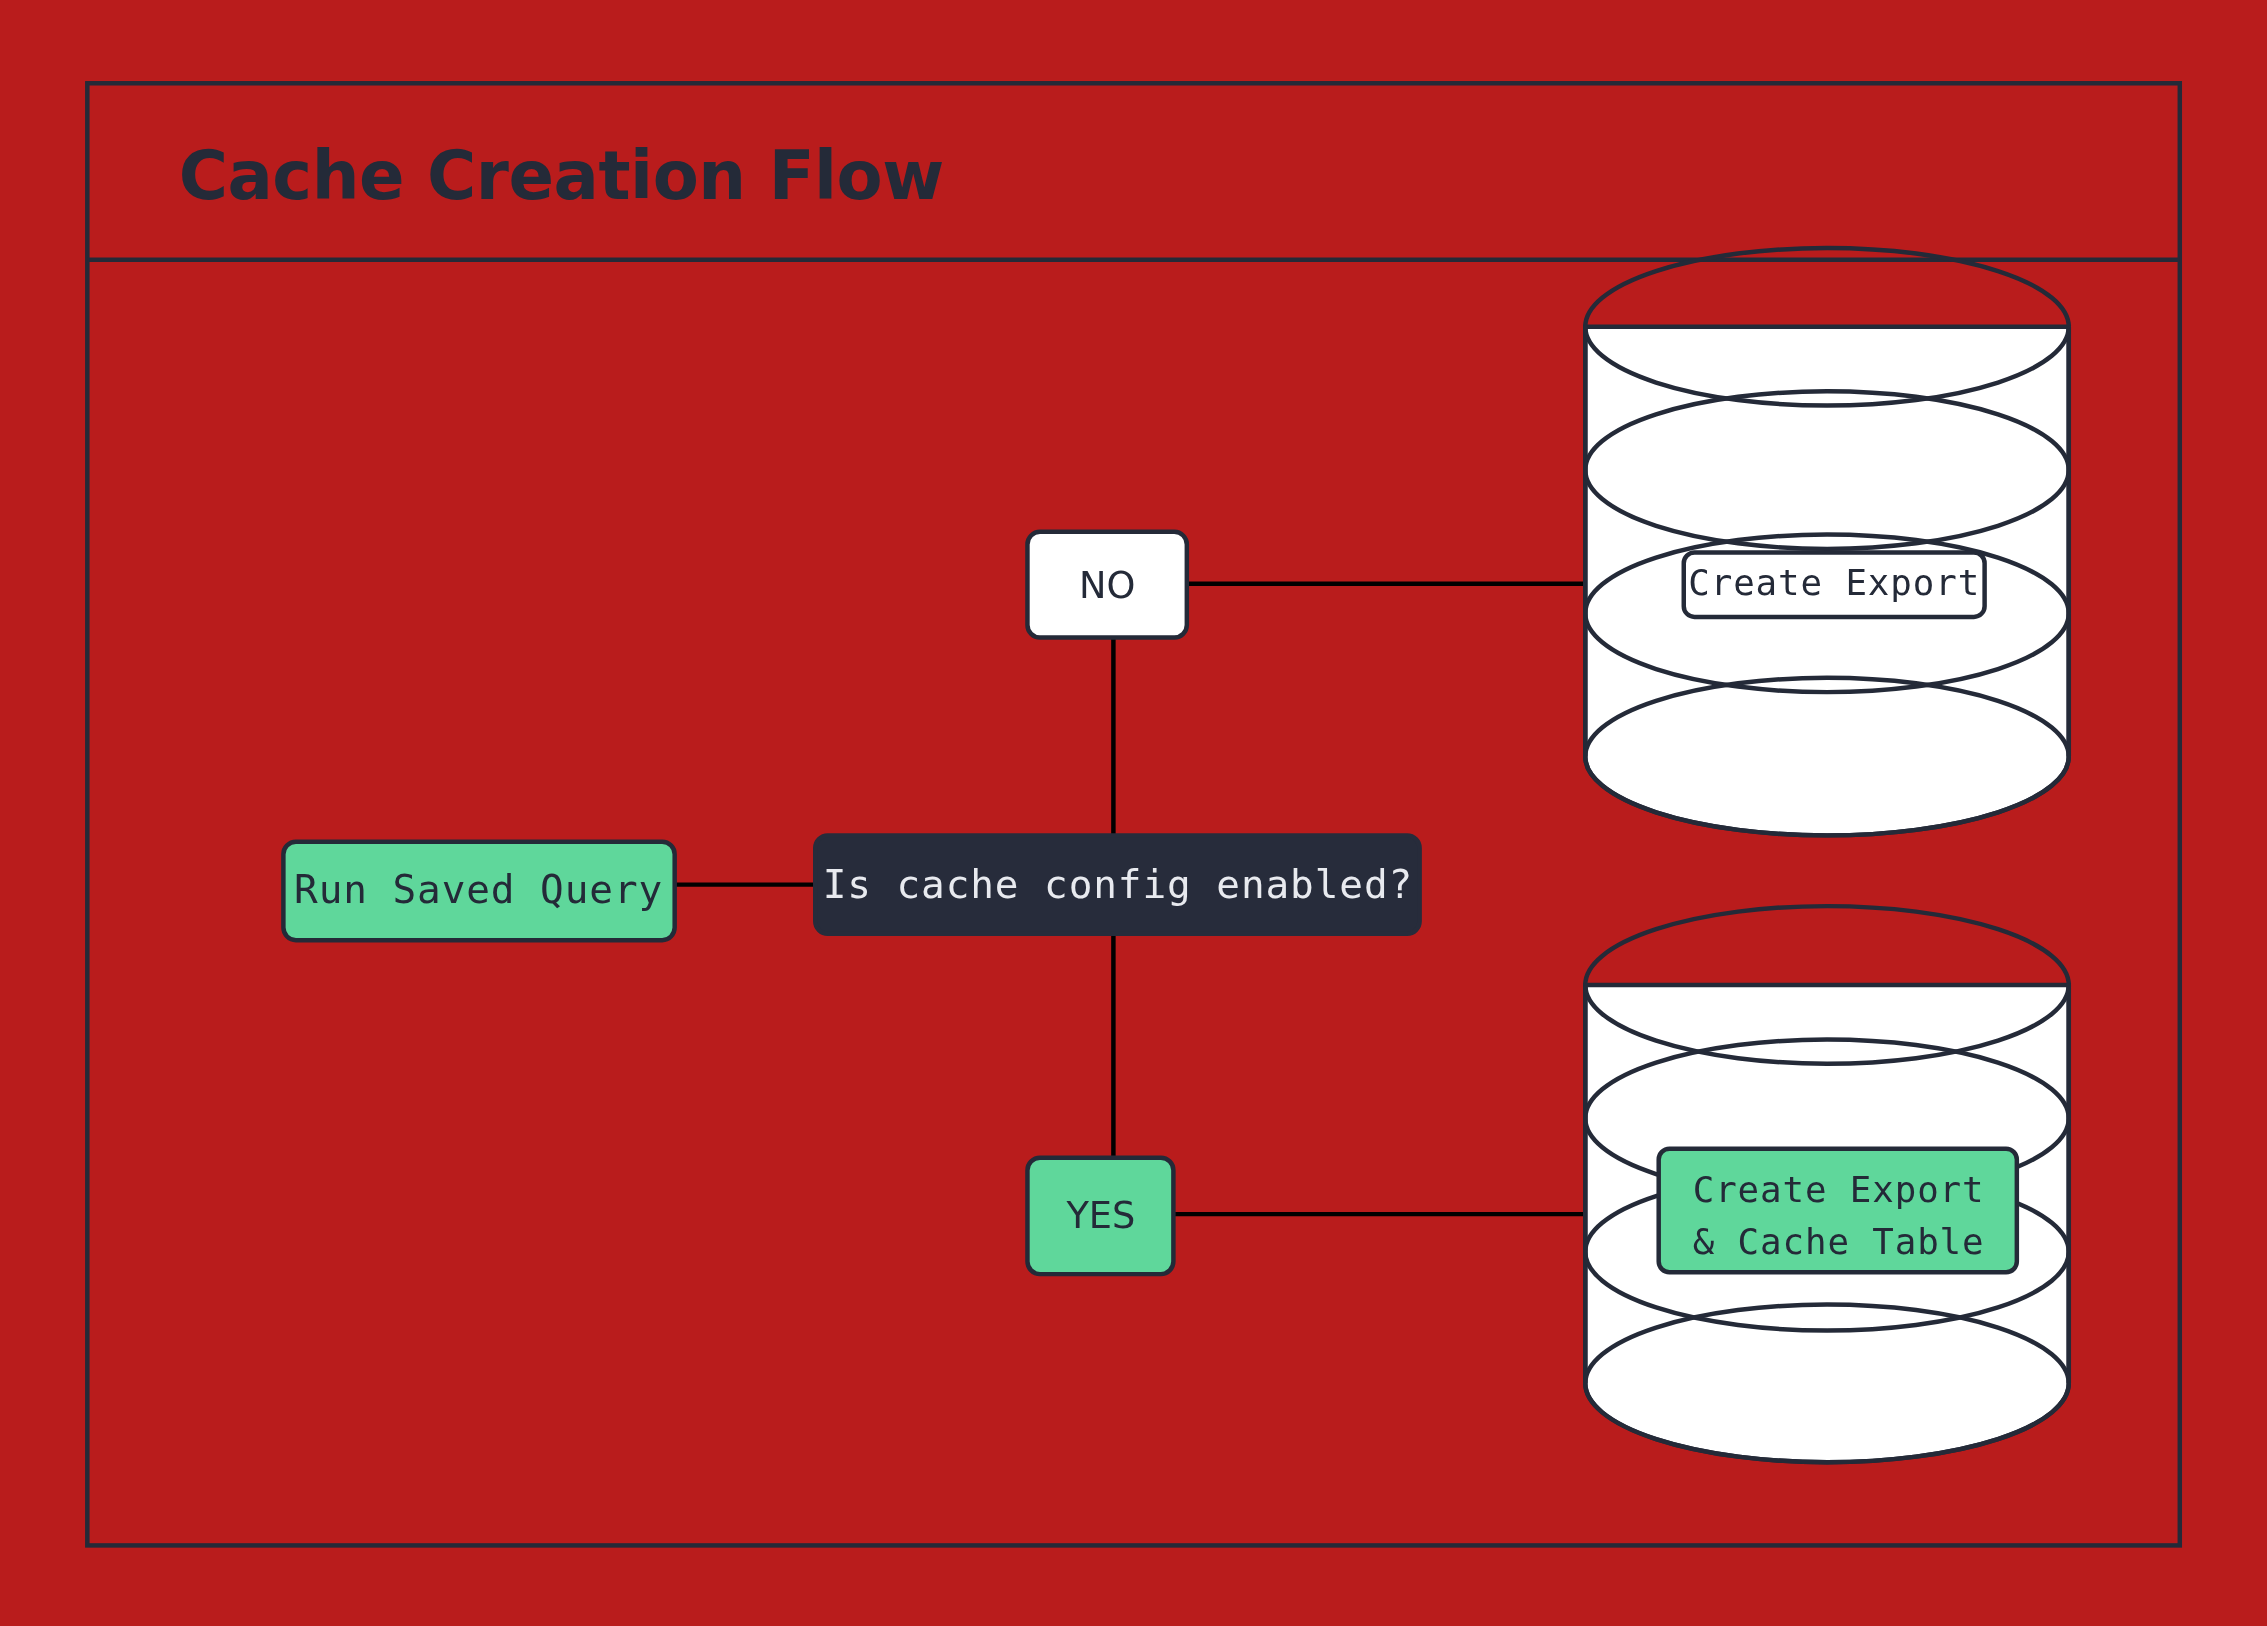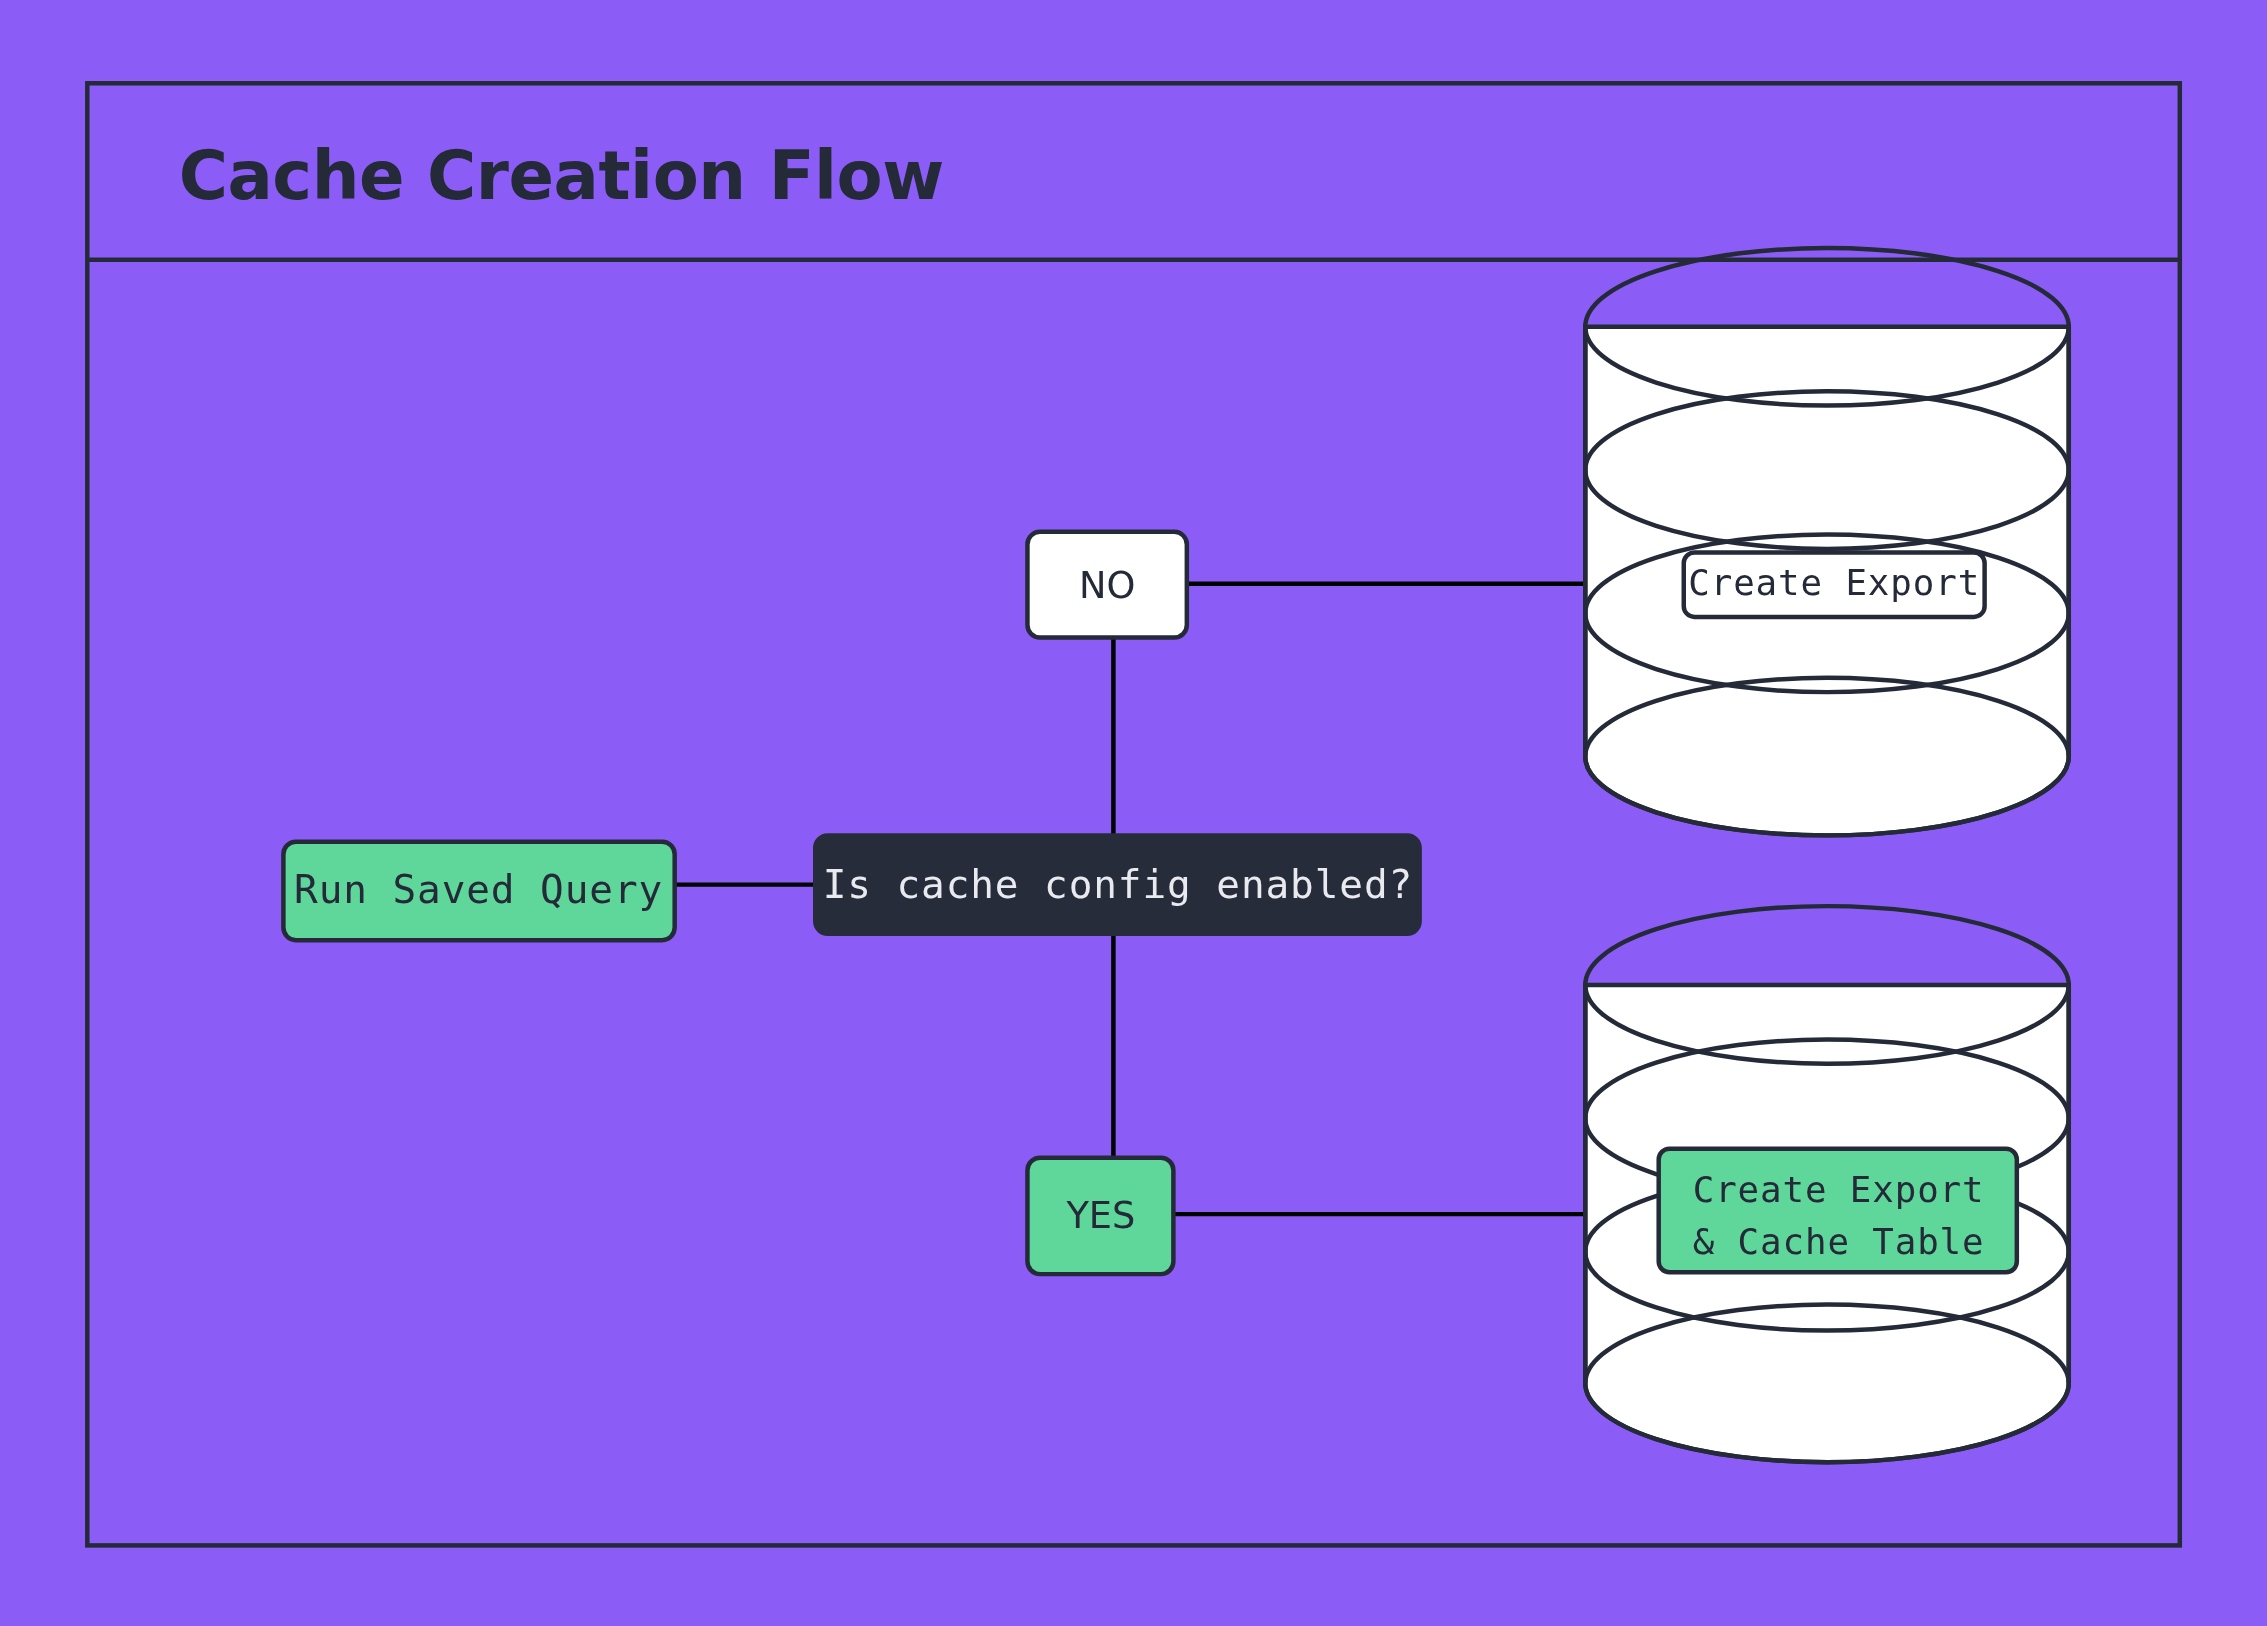--- a/index.html
+++ b/index.html
@@ -10,21 +10,21 @@
   body {
     width: 2268px;
     height: 1626px;
     font-family: "Liberation Sans", sans-serif;
     overflow: hidden;
   }
   #stage {
     position: relative;
     width: 2268px;
     height: 1626px;
-    background: #8b5cf6;
+    background: #b91c1c;
     text-decoration: underline;
   }
   svg#diagram {
     position: absolute;
     left: 0;
     top: 0;
     width: 2268px;
     height: 1626px;
   }
   .frame-rect {

